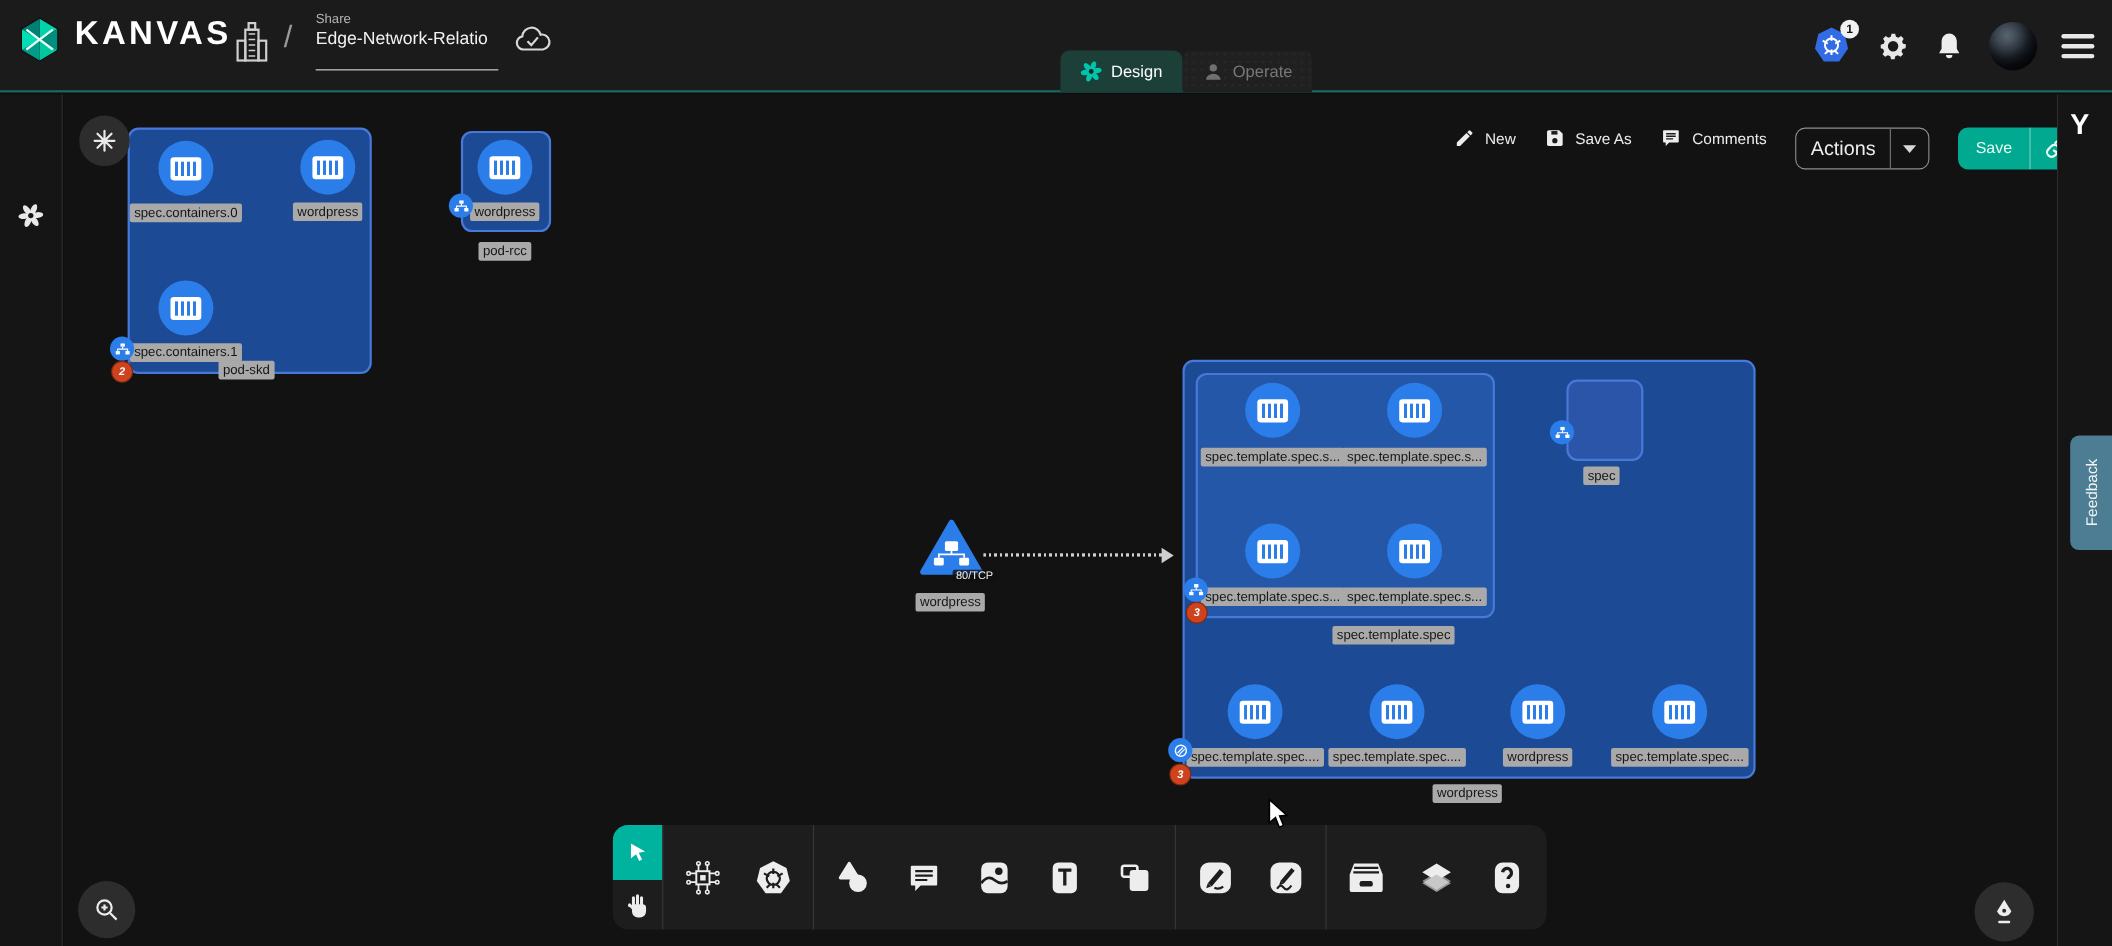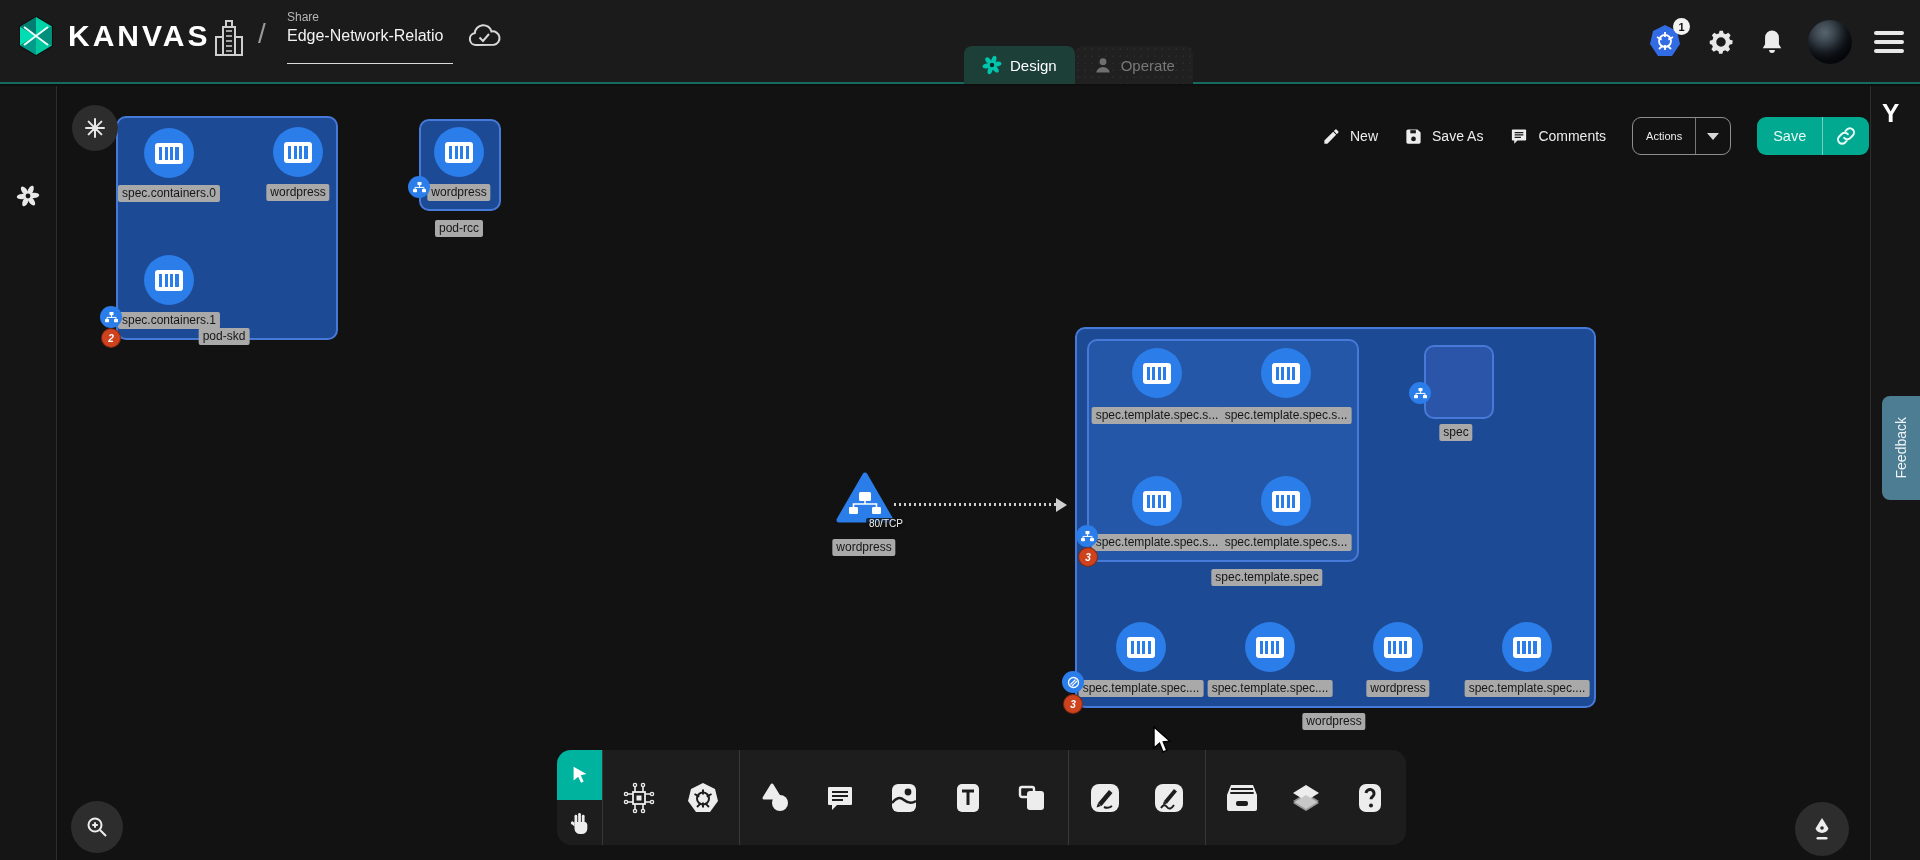--- a/index.html
+++ b/index.html
@@ -3,21 +3,21 @@
 <meta charset="utf-8">
 <style>
   * { box-sizing: border-box; margin: 0; padding: 0; }
   html,body { width:1920px; height:860px; overflow:hidden; background:#0f0f0f;
     font-family:"Liberation Sans", sans-serif; }
   .abs { position:absolute; }
 
   
   .header { position:absolute; left:0; top:0; width:1920px; height:84px;
     background:#1b1b1b; border-bottom:2px solid #156b60; z-index:50; }
-  .logo-wrap { position:absolute; left:14px; top:14px; display:flex; align-items:center; gap:10px; }
+  .logo-wrap { position:absolute; left:14px; top:14px; display:flex; gap:10px; }
   .logo-text { color:#fff; font-size:30px; font-weight:bold; letter-spacing:3px; }
   .org-icon { position:absolute; left:212px; top:17px; }
   .slash { position:absolute; left:258px; top:18px; color:#9a9a9a; font-size:28px; font-weight:300; }
   .name-block { position:absolute; left:287px; top:10px; }
   .name-label { color:#b5b5b5; font-size:12px; }
   .name-input { margin-top:3px; width:166px; color:#f2f2f2; font-size:16px;
     border-bottom:1px solid #dcdcdc; padding-bottom:18px; cursor:text; }
   .cloud-icon { position:absolute; left:466px; top:22px; }
 
   .tabs { position:absolute; left:964px; top:46px; display:flex; align-items:flex-end; height:38px; }
@@ -55,26 +55,26 @@
     color:#f0f4f6; font-size:14px; }
 
   
   .canvas { position:absolute; left:58px; top:86px; width:1812px; height:774px; background:#121212; }
 
   .round-btn { position:absolute; border-radius:50%; background:#2d2d2d;
     display:flex; align-items:center; justify-content:center; cursor:pointer; z-index:30; }
 
   
   .actions-row { position:absolute; left:1322px; top:116px; height:40px;
-    display:flex; align-items:center; gap:26px; z-index:35; }
+    display:flex; align-items:flex-start; gap:26px; z-index:35; }
   .txt-btn { display:flex; align-items:center; gap:9px; color:#ededed; font-size:14px;
     background:none; border:none; cursor:pointer; font-family:"Liberation Sans",sans-serif; }
   .actions-split { display:flex; align-items:stretch; height:38px; border:1px solid #8e8e8e;
     border-radius:9px; color:#ededed; cursor:pointer; overflow:hidden; }
-  .actions-split .lbl { display:flex; align-items:center; padding:0 13px; font-size:11px; }
+  .actions-split .lbl { display:flex; align-items:center; padding:0 13px; font-size:18px; }
   .actions-split .caret { display:flex; align-items:center; padding:0 11px; border-left:1px solid #777; }
   .caret-shape { width:0; height:0; border-left:6px solid transparent; border-right:6px solid transparent;
     border-top:7px solid #d8d8d8; }
   .share-split { display:flex; align-items:stretch; height:38px; background:#00a98f;
     border-radius:9px; overflow:hidden; cursor:pointer; }
   .share-split .lbl { display:flex; align-items:center; padding:0 16px; color:#eafaf6;
     font-size:14.5px; border-right:1px solid rgba(255,255,255,.45); }
   .share-split .link { display:flex; align-items:center; padding:0 12px; }
 
   

